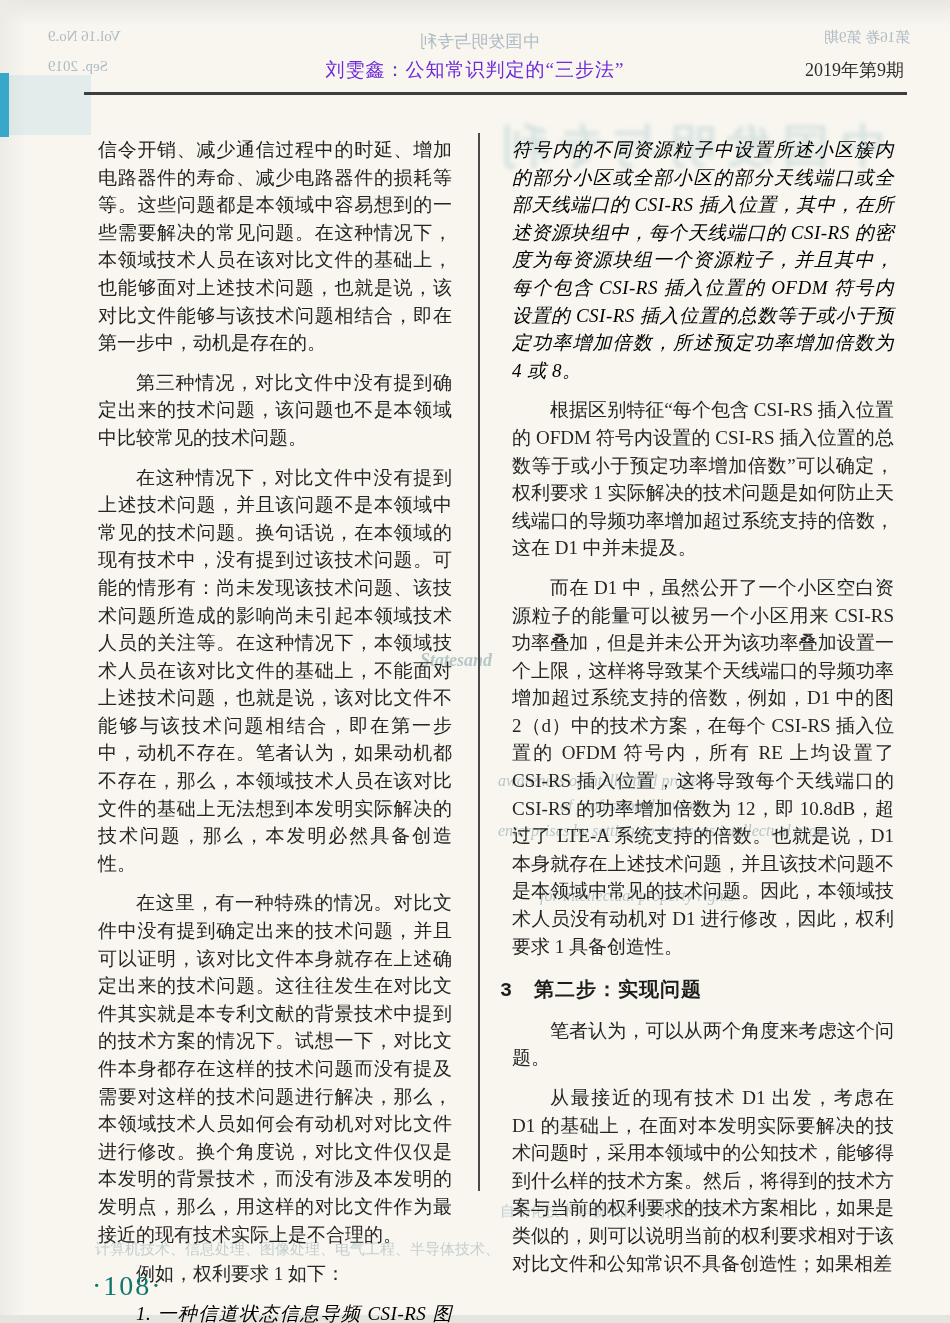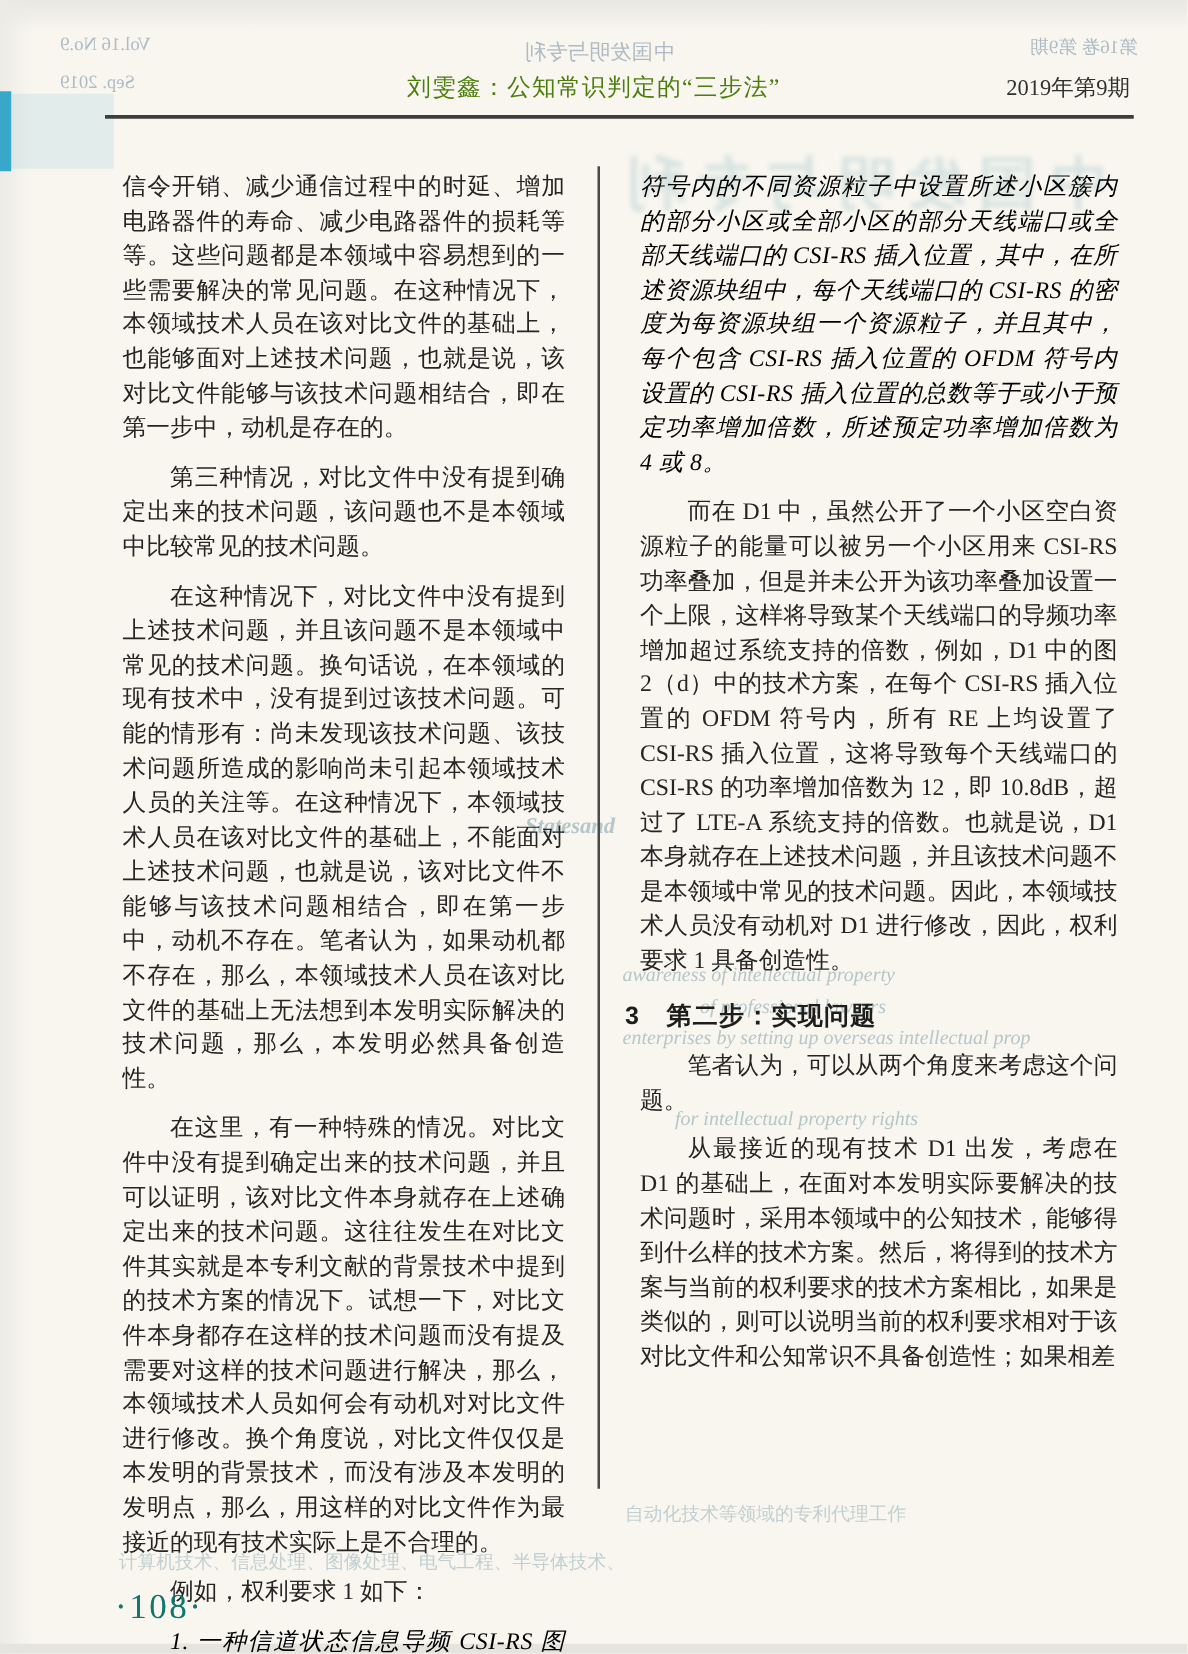--- a/index.html
+++ b/index.html
@@ -12,35 +12,35 @@
   .edge-top{position:absolute;left:0;top:0;width:950px;height:26px;
     background:linear-gradient(#e9e7e2,rgba(248,246,239,0));}
   .edge-left{position:absolute;left:0;top:0;width:26px;height:1323px;
     background:linear-gradient(90deg,#ecebe6,rgba(248,246,239,0));}
   .edge-bottom{position:absolute;left:0;bottom:0;width:950px;height:8px;background:#e6e4df;}
   .tab-strip{position:absolute;left:0;top:73px;width:9px;height:64px;background:#37a8c9;}
   .tab-wash{position:absolute;left:9px;top:75px;width:82px;height:60px;background:rgba(150,200,220,0.22);}
 
   
   .running-title{position:absolute;left:0;top:57px;width:950px;text-align:center;
-    font-size:19px;color:#4d7c0f;letter-spacing:1px;}
+    font-size:19px;color:#6d28d9;letter-spacing:1px;}
   .issue{position:absolute;right:46px;top:58px;font-size:18px;color:#30302f;}
   .header-rule{position:absolute;left:84px;top:92px;width:823px;height:3px;background:#3e3e3e;}
   .col-divider{position:absolute;left:478px;top:133px;width:2px;height:1058px;background:#4a4a4a;}
 
   
   .col{position:absolute;top:124px;font-size:19px;line-height:27.6px;
     color:#262524;text-align:justify;}
   .col-left{left:86px;width:378px;}
   .col-right{left:500px;width:406px;}
   .col p{margin:12px;text-indent:2em;}
   .col p.no-indent{text-indent:0;}
   .col p.kai{font-style:italic;letter-spacing:0.5px;color:#000000;}
   .col h3{margin:17px 0 12px 0;font-size:20px;color:#1d1d1c;
-    font-family:Liberation Sans, sans-serif;font-weight:bold;letter-spacing:1px;}
+    font-family:Liberation Mono, monospace;font-weight:bold;letter-spacing:1px;}
 
   .page-number{position:absolute;left:92px;top:1270px;font-size:28px;color:#0f766e;letter-spacing:2px;}
 
   
   .bleed{position:absolute;color:#aebbc4;white-space:nowrap;pointer-events:none;}
   .mirrored{transform:scaleX(-1);}
   .bleed-large{font-size:46px;font-weight:bold;color:rgba(80,150,172,0.20);
     filter:blur(2px);letter-spacing:10px;}
   .bleed-en{color:rgba(125,158,170,0.55);font-size:16px;font-style:italic;}
   .bleed-cn-small{color:rgba(150,175,185,0.55);font-size:15px;}
@@ -76,19 +76,20 @@
   <p class="no-indent">信令开销、减少通信过程中的时延、增加电路器件的寿命、减少电路器件的损耗等等。这些问题都是本领域中容易想到的一些需要解决的常见问题。在这种情况下，本领域技术人员在该对比文件的基础上，也能够面对上述技术问题，也就是说，该对比文件能够与该技术问题相结合，即在第一步中，动机是存在的。</p>
   <p>第三种情况，对比文件中没有提到确定出来的技术问题，该问题也不是本领域中比较常见的技术问题。</p>
   <p>在这种情况下，对比文件中没有提到上述技术问题，并且该问题不是本领域中常见的技术问题。换句话说，在本领域的现有技术中，没有提到过该技术问题。可能的情形有：尚未发现该技术问题、该技术问题所造成的影响尚未引起本领域技术人员的关注等。在这种情况下，本领域技术人员在该对比文件的基础上，不能面对上述技术问题，也就是说，该对比文件不能够与该技术问题相结合，即在第一步中，动机不存在。笔者认为，如果动机都不存在，那么，本领域技术人员在该对比文件的基础上无法想到本发明实际解决的技术问题，那么，本发明必然具备创造性。</p>
   <p>在这里，有一种特殊的情况。对比文件中没有提到确定出来的技术问题，并且可以证明，该对比文件本身就存在上述确定出来的技术问题。这往往发生在对比文件其实就是本专利文献的背景技术中提到的技术方案的情况下。试想一下，对比文件本身都存在这样的技术问题而没有提及需要对这样的技术问题进行解决，那么，本领域技术人员如何会有动机对对比文件进行修改。换个角度说，对比文件仅仅是本发明的背景技术，而没有涉及本发明的发明点，那么，用这样的对比文件作为最接近的现有技术实际上是不合理的。</p>
   <p>例如，权利要求 1 如下：</p>
   <p class="kai">1. 一种信道状态信息导频 CSI-RS 图案生成方法，包括：限定时频域上的一个资源块组，其中所述资源块组在时域上的一个 OFDM 符号和所述资源块组在频域上的一个子载波确定一个资源粒子；以及通过在所述资源块组中的资源粒子中设置一个小区簇内的每个小区中的天线端口的 CSI-RS 插入位置，来生成所述 CSI-RS 图案，其中，在所述资源块组的同一 OFDM</p>
 </div>
 
 <div class="col col-right">
   <p class="kai no-indent">符号内的不同资源粒子中设置所述小区簇内的部分小区或全部小区的部分天线端口或全部天线端口的 CSI-RS 插入位置，其中，在所述资源块组中，每个天线端口的 CSI-RS 的密度为每资源块组一个资源粒子，并且其中，每个包含 CSI-RS 插入位置的 OFDM 符号内设置的 CSI-RS 插入位置的总数等于或小于预定功率增加倍数，所述预定功率增加倍数为 4 或 8。</p>
+  <p>根据区别特征“每个包含 CSI-RS 插入位置的 OFDM 符号内设置的 CSI-RS 插入位置的总数等于或小于预定功率增加倍数”可以确定，权利要求 1 实际解决的技术问题是如何防止天线端口的导频功率增加超过系统支持的倍数，这在 D1 中并未提及。</p>
   <p>而在 D1 中，虽然公开了一个小区空白资源粒子的能量可以被另一个小区用来 CSI-RS 功率叠加，但是并未公开为该功率叠加设置一个上限，这样将导致某个天线端口的导频功率增加超过系统支持的倍数，例如，D1 中的图 2（d）中的技术方案，在每个 CSI-RS 插入位置的 OFDM 符号内，所有 RE 上均设置了 CSI-RS 插入位置，这将导致每个天线端口的 CSI-RS 的功率增加倍数为 12，即 10.8dB，超过了 LTE-A 系统支持的倍数。也就是说，D1 本身就存在上述技术问题，并且该技术问题不是本领域中常见的技术问题。因此，本领域技术人员没有动机对 D1 进行修改，因此，权利要求 1 具备创造性。</p>
   <h3>3　第二步：实现问题</h3>
   <p>笔者认为，可以从两个角度来考虑这个问题。</p>
   <p>从最接近的现有技术 D1 出发，考虑在 D1 的基础上，在面对本发明实际要解决的技术问题时，采用本领域中的公知技术，能够得到什么样的技术方案。然后，将得到的技术方案与当前的权利要求的技术方案相比，如果是类似的，则可以说明当前的权利要求相对于该对比文件和公知常识不具备创造性；如果相差</p>
 </div>
 
 <div class="page-number">·108·</div>
 
 </body></html>

